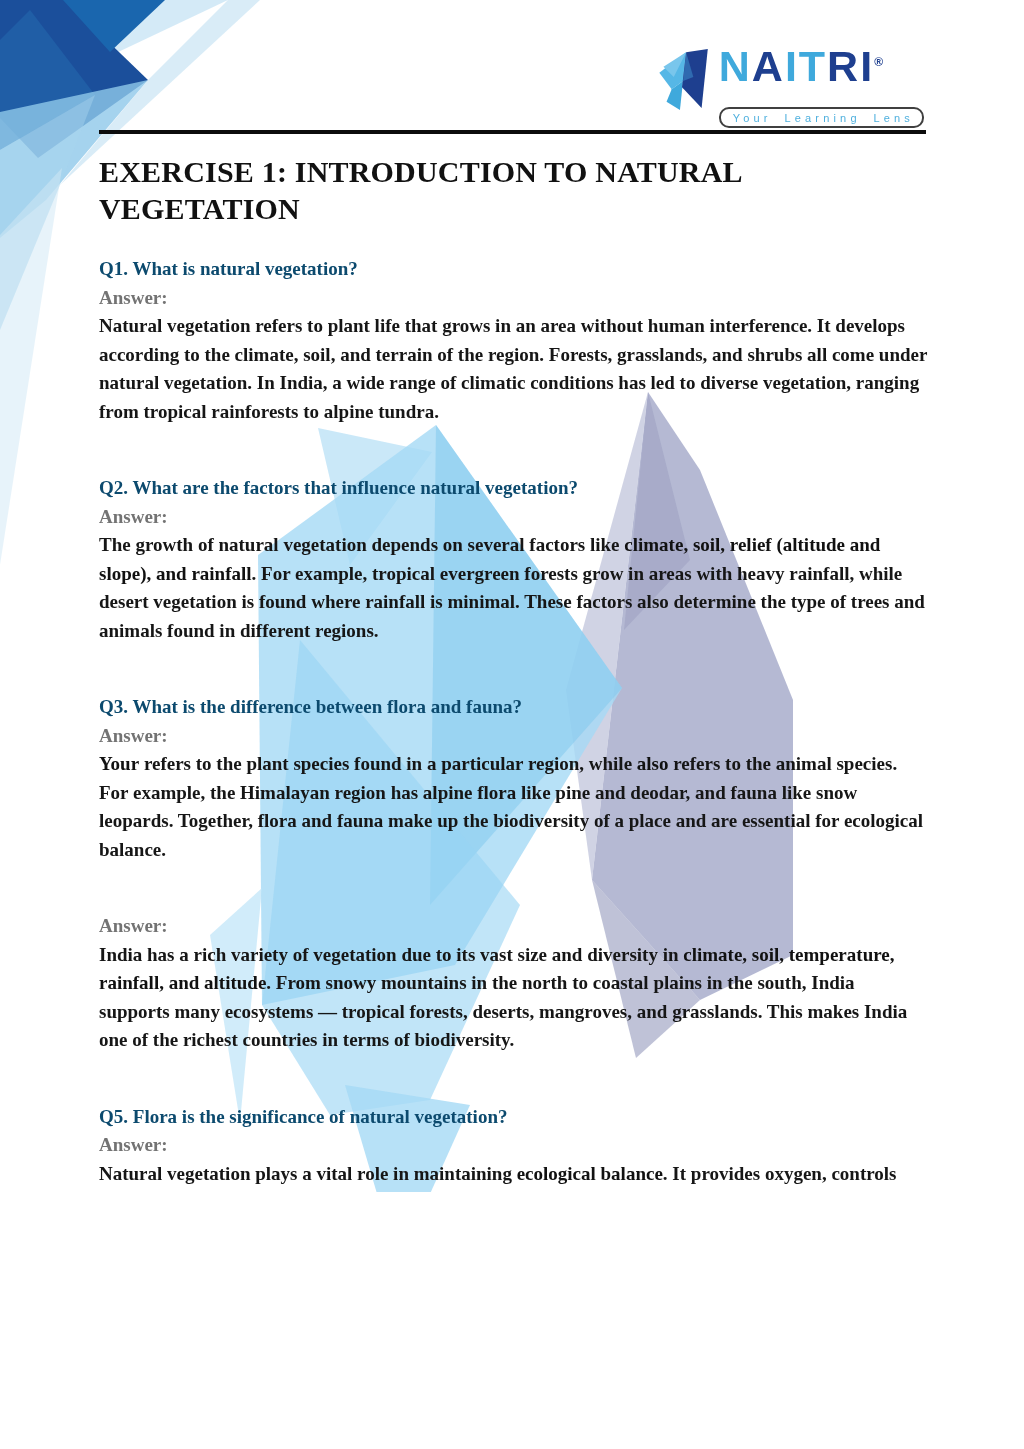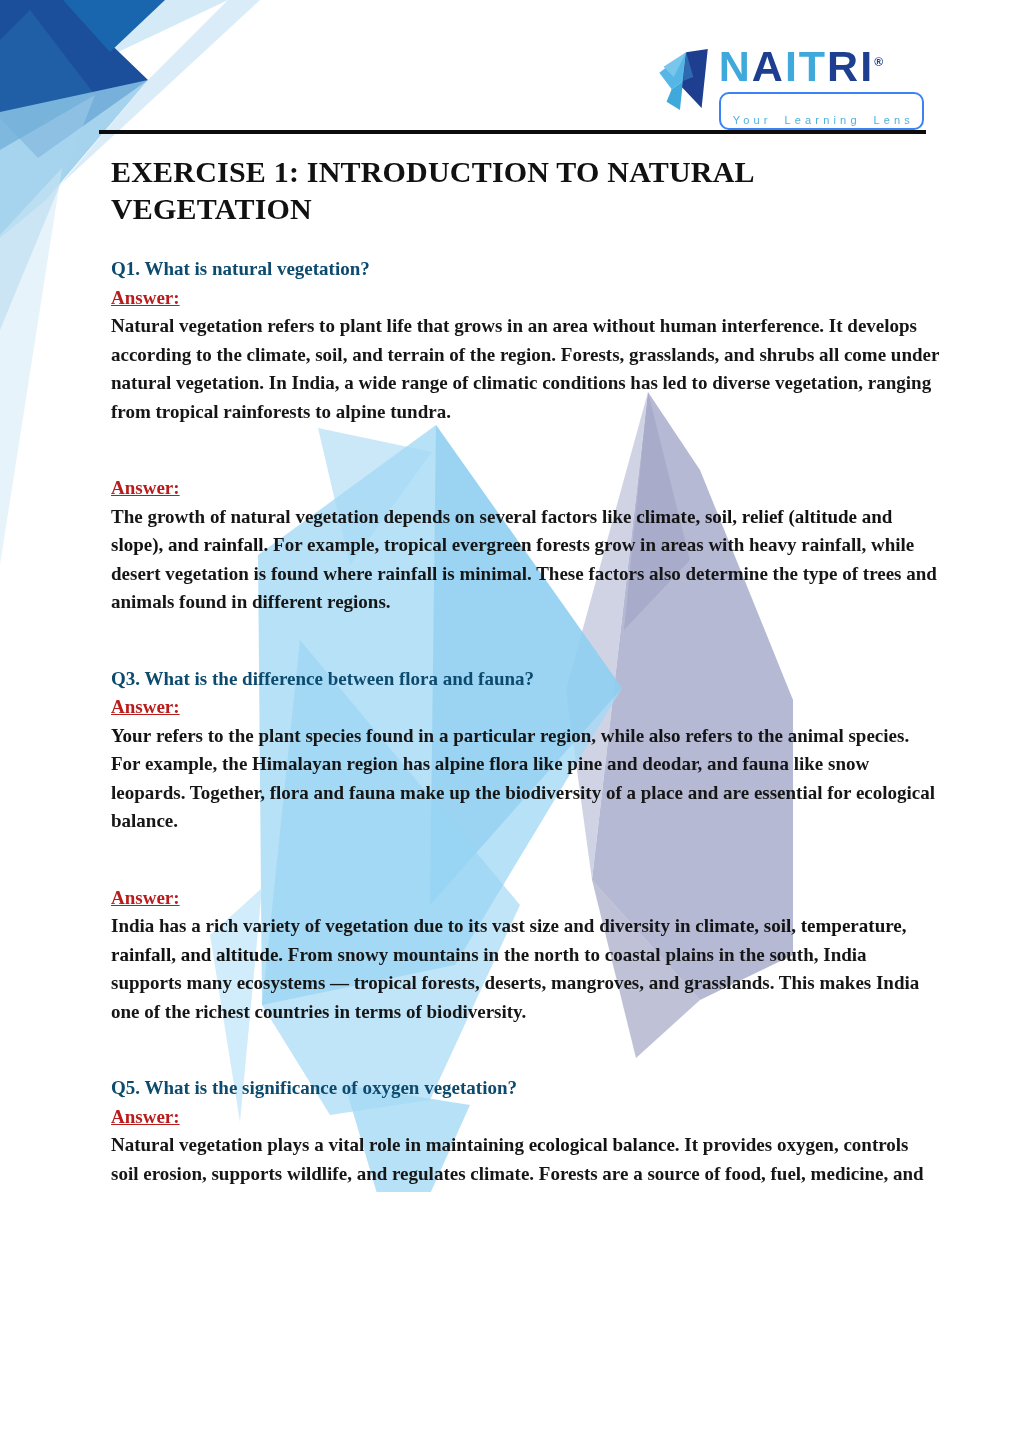--- a/index.html
+++ b/index.html
@@ -24,45 +24,45 @@
   .brand-col{display:flex;flex-direction:column;}
   .brand-word{
     font-family:"Liberation Sans",sans-serif;
     font-weight:bold;font-size:43px;line-height:0.95;
     letter-spacing:2px;white-space:nowrap;
   }
   .brand-word .light{color:#3fa9dc;}
   .brand-word .dark{color:#1e3f8f;}
   .reg{font-size:12px;color:#1e3f8f;vertical-align:super;letter-spacing:0;font-weight:bold;}
   .tagline{
-    margin-top:5px;
-    border:2px solid #3b82f6;border-radius:10px;
-    padding:20px 8px 2px 12px;
+    margin-top:20px;
+    border:2px solid #404040;border-radius:10px;
+    padding:3px 8px 2px 12px;
     color:#4fb0de;
     font-family:"Liberation Sans",sans-serif;
     font-size:11px;letter-spacing:0.38em;word-spacing:0.5em;
     text-align:center;white-space:nowrap;
   }
   .rule{
     position:absolute;top:130px;left:99px;z-index:2;
     width:827px;height:4px;background:#0c0c0c;
   }
 
   
-  .doc{position:absolute;left:111px;top:0;width:829px;z-index:1;}
+  .doc{position:absolute;left:99px;top:0;width:829px;z-index:1;}
   .title{
     font-size:30px;font-weight:bold;line-height:37px;
     letter-spacing:0.2px;color:#111;
     max-width:765px;
     margin:153px 0 0 0;
   }
   .qa-wrap{margin-top:28px;}
   .qa-section{margin:0 0 48px 0;font-size:19px;line-height:28.5px;}
   .qa-section .question{font-size:19px;line-height:28.5px;font-weight:bold;margin:0;color:#0c4a6e;}
-  .qa-section .answer-label{font-weight:bold;color:#b91c1c;text-decoration:underline;}
+  .qa-section .answer-label{font-weight:bold;color:#737373;}
   .qa-section .answer{margin:0;color:#161616;font-weight:bold;}
   .qa-section .answer b{color:#111;}
 </style>
 </head>
 <body>
 
 <div class="page">
 
   <svg class="deco corner-svg" width="260" height="600" viewBox="0 0 260 600" aria-hidden="true">
     <polygon points="163,0 228,0 0,108 0,58" fill="#c6e3f4" opacity="0.75"></polygon>
@@ -108,33 +108,34 @@
 
   <div class="doc">
     <h1 class="title">EXERCISE 1: INTRODUCTION TO NATURAL VEGETATION</h1>
     <div class="qa-wrap" id="qa-container">
         <div class="qa-section">
           <h2 class="question">Q1. What is natural vegetation?</h2>
           <div class="answer-label">Answer:</div>
           <p class="answer">Natural vegetation refers to plant life that grows in an area without human interference. It develops according to the climate, soil, and terrain of the region. Forests, grasslands, and shrubs all come under natural vegetation. In India, a wide range of climatic conditions has led to diverse vegetation, ranging from tropical rainforests to alpine tundra.</p>
         </div>
         <div class="qa-section">
+          <h2 class="question">Q2. What are the factors that influence natural vegetation?</h2>
           <div class="answer-label">Answer:</div>
           <p class="answer">The growth of natural vegetation depends on several factors like <b>climate, soil, relief (altitude and slope), and rainfall</b>. For example, tropical evergreen forests grow in areas with heavy rainfall, while desert vegetation is found where rainfall is minimal. These factors also determine the type of trees and animals found in different regions.</p>
         </div>
         <div class="qa-section">
           <h2 class="question">Q3. What is the difference between flora and fauna?</h2>
           <div class="answer-label">Answer:</div>
           <p class="answer"><b>Your</b> refers to the plant species found in a particular region, while <b>also</b> refers to the animal species. For example, the Himalayan region has alpine flora like pine and deodar, and fauna like snow leopards. Together, flora and fauna make up the biodiversity of a place and are essential for ecological balance.</p>
         </div>
         <div class="qa-section">
           <div class="answer-label">Answer:</div>
           <p class="answer">India has a rich variety of vegetation due to its vast size and diversity in <b>climate, soil, temperature, rainfall, and altitude</b>. From snowy mountains in the north to coastal plains in the south, India supports many ecosystems — tropical forests, deserts, mangroves, and grasslands. This makes India one of the richest countries in terms of biodiversity.</p>
         </div>
         <div class="qa-section">
-          <h2 class="question">Q5. What is the significance of oxygen vegetation?</h2>
+          <h2 class="question">Q5. Flora is the significance of natural vegetation?</h2>
           <div class="answer-label">Answer:</div>
           <p class="answer">Natural vegetation plays a vital role in maintaining <b>ecological balance</b>. It provides oxygen, controls soil erosion, supports wildlife, and regulates climate. Forests are a source of food, fuel, medicine, and raw materials. They also protect watersheds and prevent floods. In short, they are essential for life on Earth.</p>
         </div>
       </div>
   </div>
 
 </div>
 
 </body></html>

